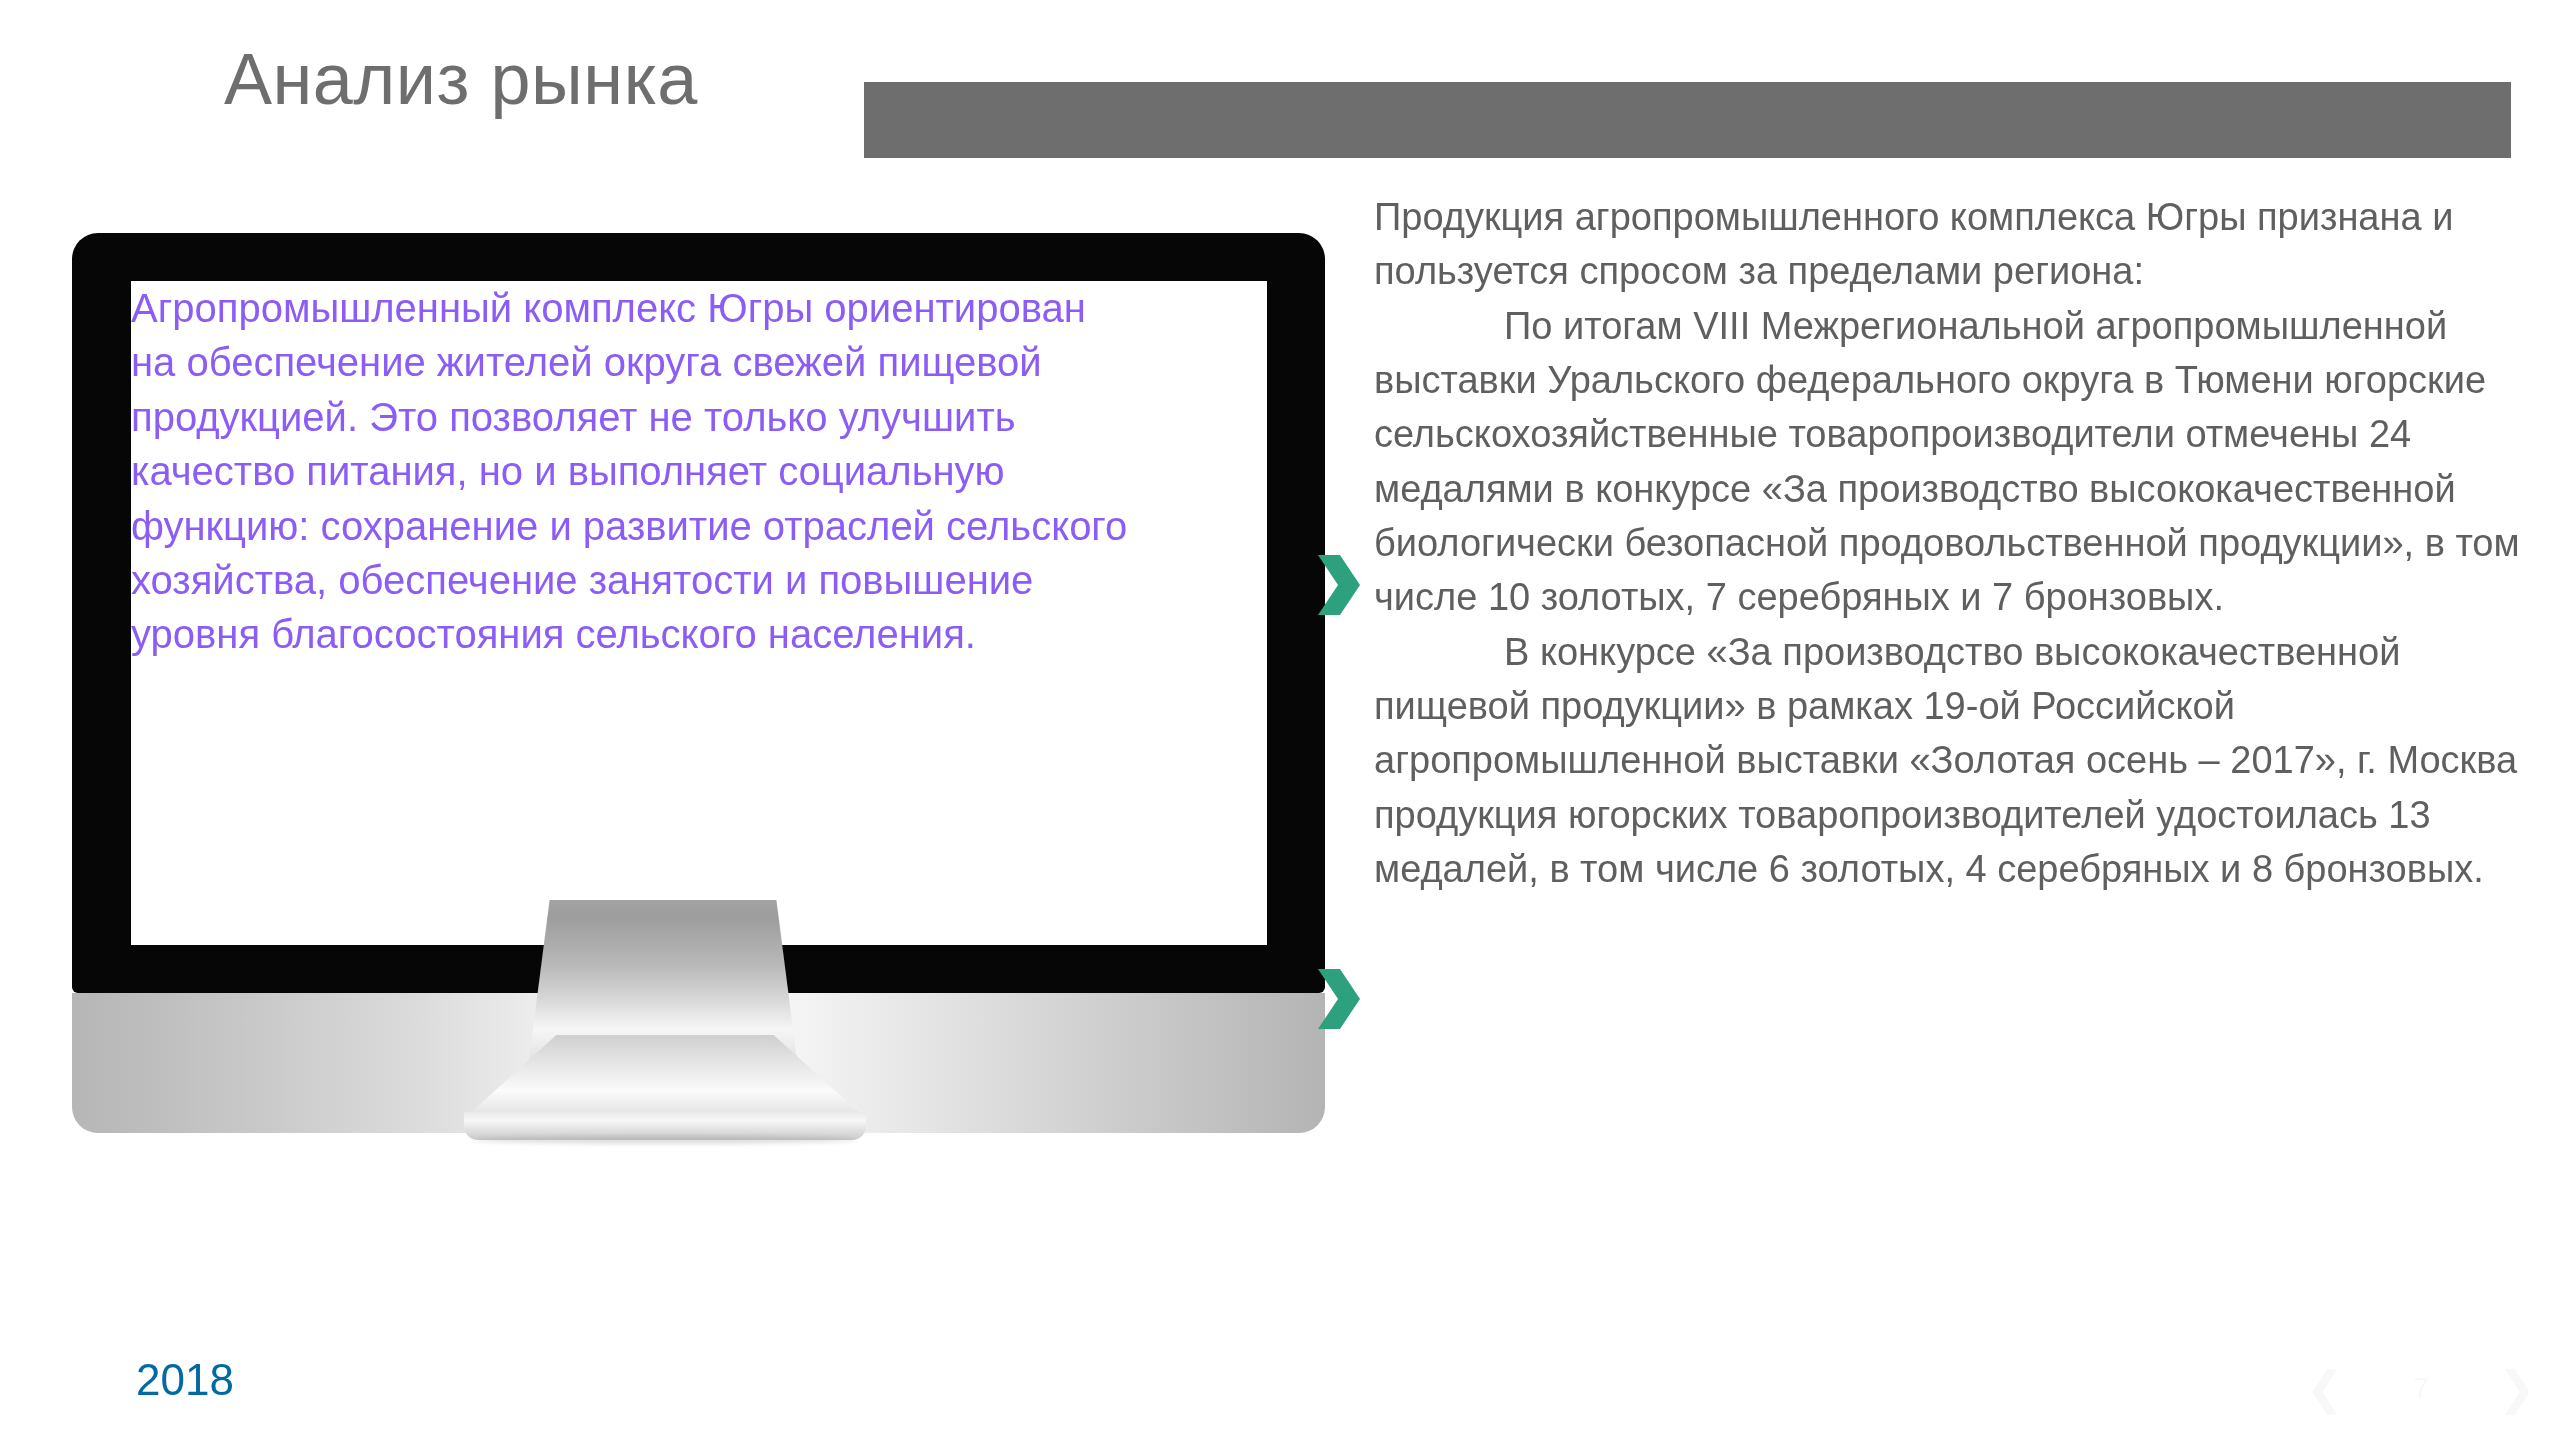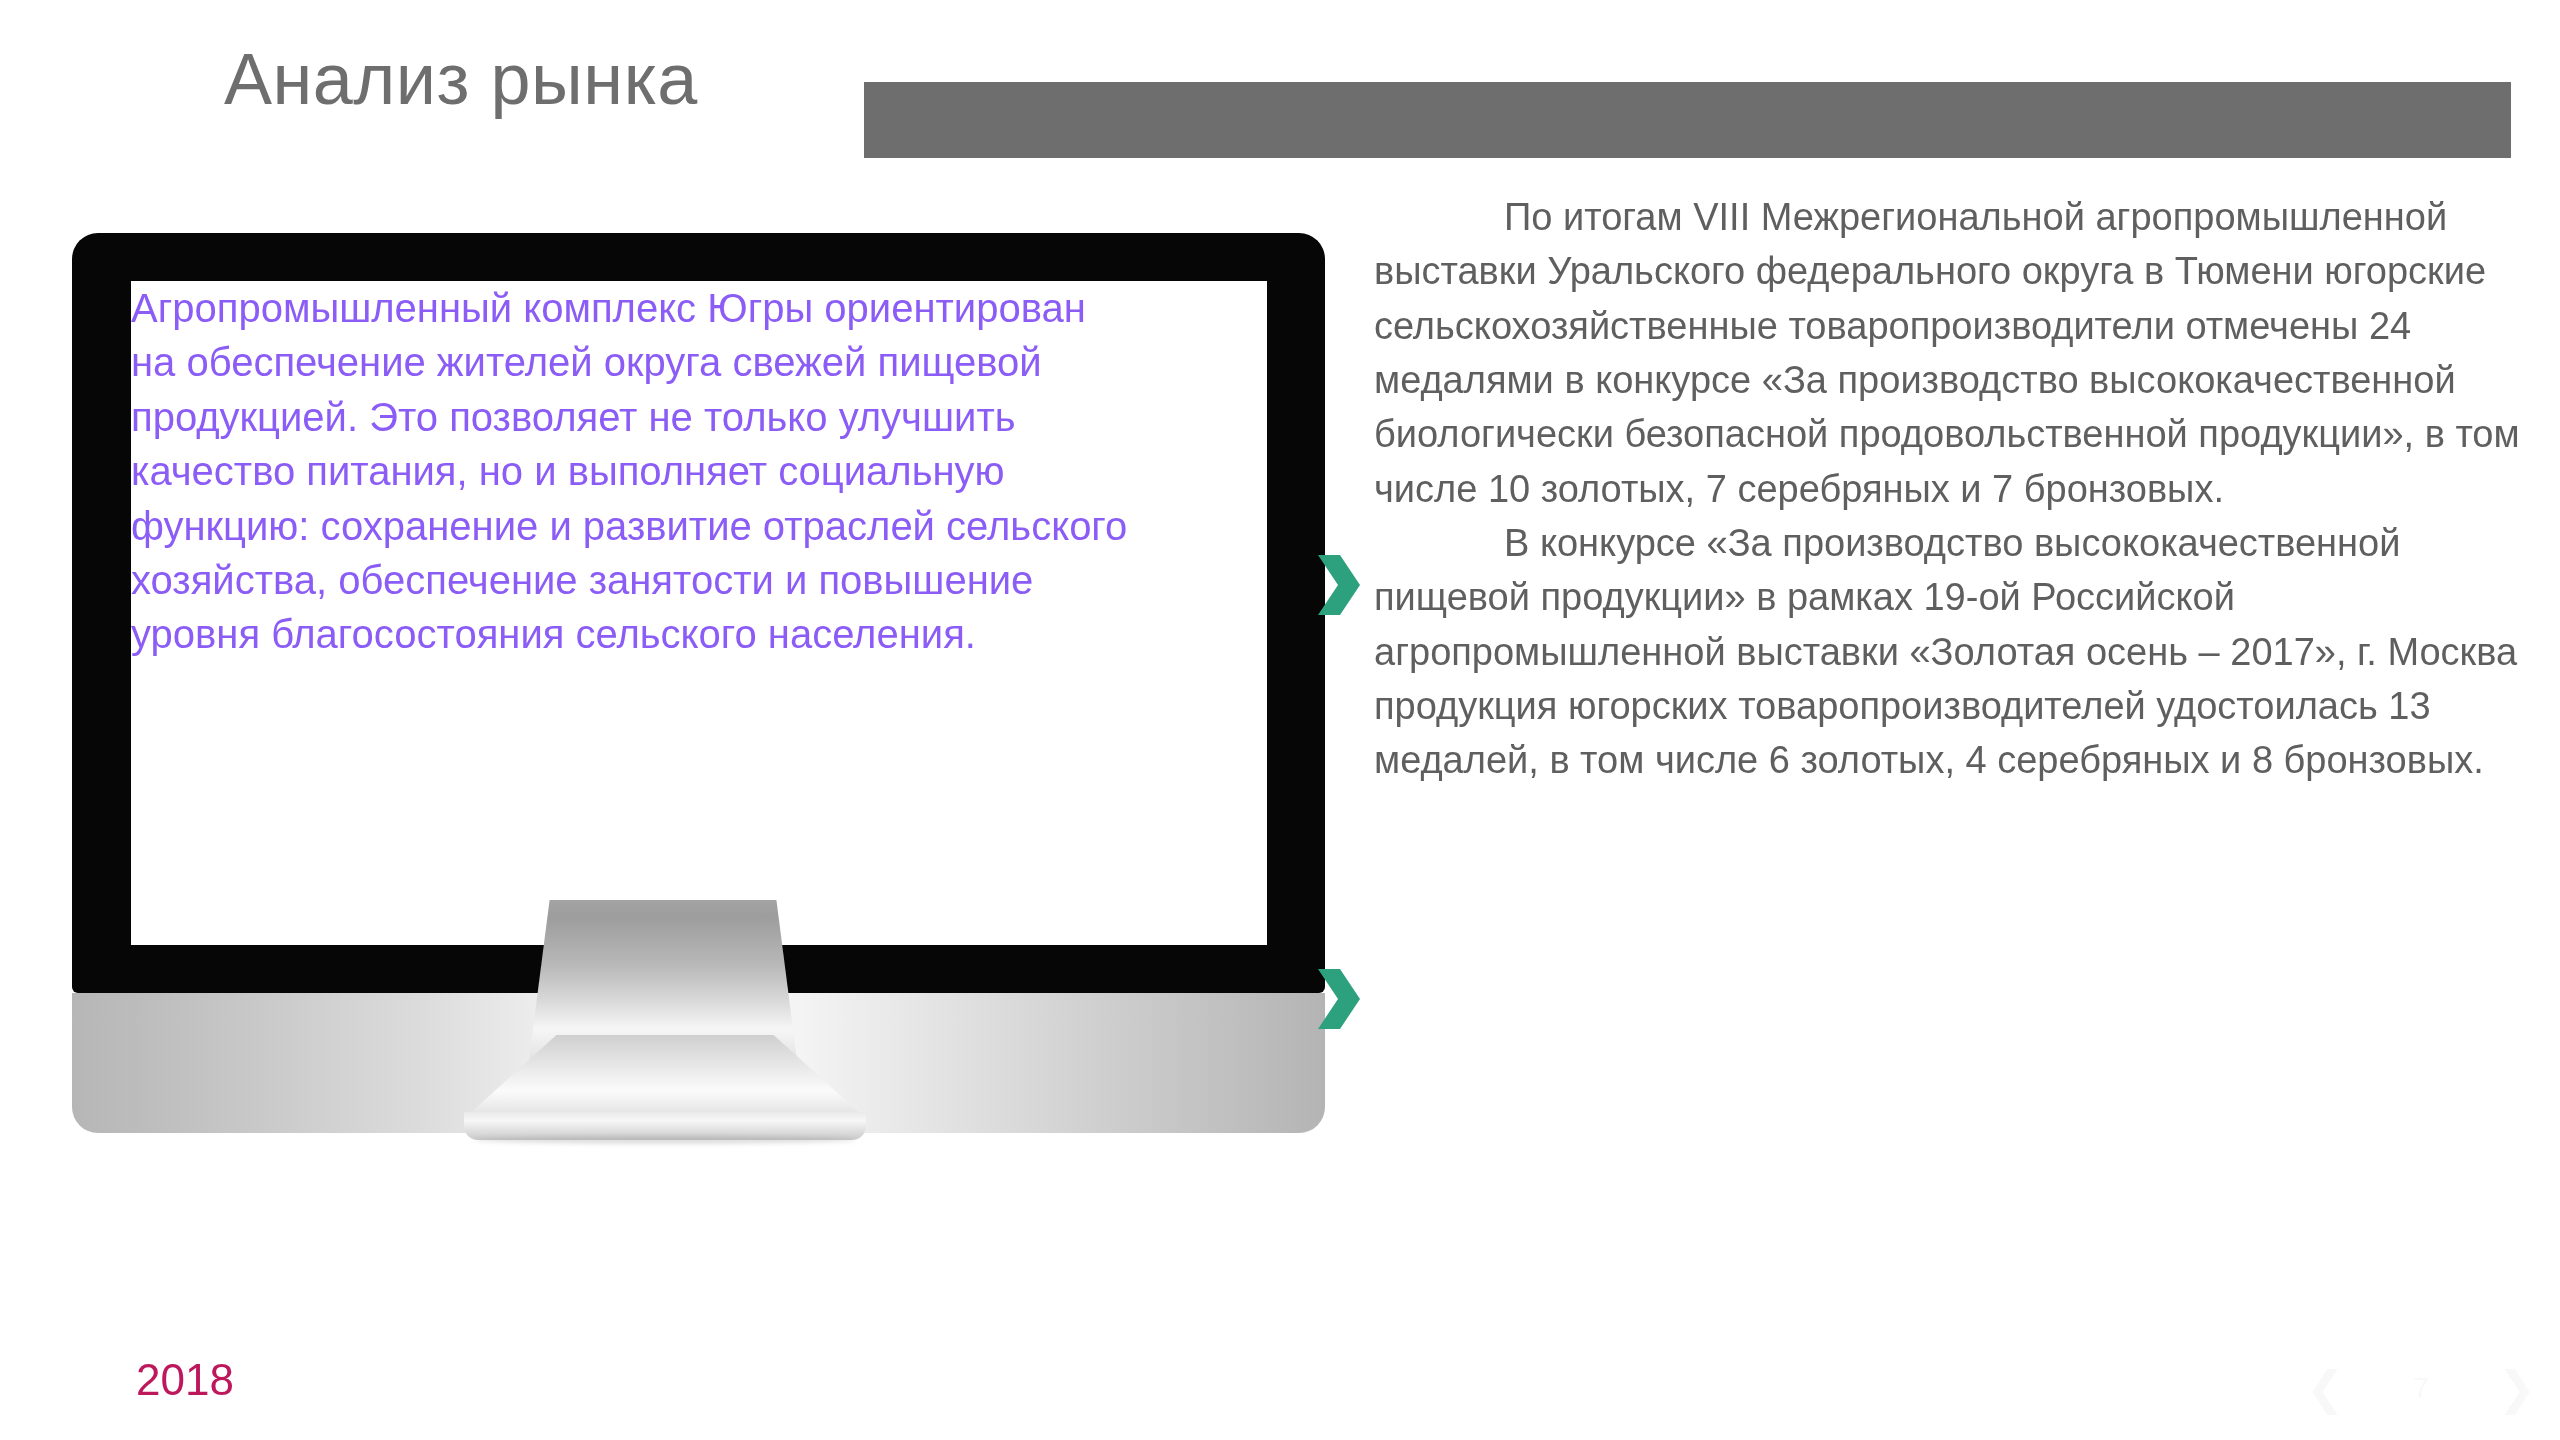--- a/index.html
+++ b/index.html
@@ -123,21 +123,21 @@
     position:absolute;
     width:46px; height:64px;
   }
   .arrow svg { display:block; width:100%; height:100%; }
   .arrow-1 { left:1280px; top:553px; }
   .arrow-2 { left:1280px; top:967px; }
 
   
   .footer-year {
     position:absolute; left:100px; top:1355px;
-    font-size:44px; color:#be185d; font-weight:400;
+    font-size:44px; color:#0369a1; font-weight:400;
   }
   .footer-caption {
     position:absolute; left:452px; top:1366px;
     font-size:32px; color:#6f6f6f;
     letter-spacing:0.3px; white-space:nowrap;
   }
   .pager {
     position:absolute; left:2270px; top:1358px;
     width:230px; height:60px;
     display:flex; align-items:center; justify-content:space-between;
@@ -159,20 +159,21 @@
     <div class="monitor-screen"></div>
     <div class="screen-text">Агропромышленный комплекс Югры ориентирован на обеспечение жителей округа свежей пищевой продукцией. Это позволяет не только улучшить качество питания, но и выполняет социальную функцию: сохранение и развитие отраслей сельского хозяйства, обеспечение занятости и повышение уровня благосостояния сельского населения.</div>
     <div class="monitor-chin"></div>
   </div>
   <div class="stand-neck"></div>
   <div class="stand-neck-flare"></div>
   <div class="stand-base"></div>
   <div class="stand-shadow"></div>
 
   <div class="right-col">
+    <p class="para">Продукция агропромышленного комплекса Югры признана и пользуется спросом за пределами региона:</p>
     <p class="para indent">По итогам VIII Межрегиональной агропромышленной выставки Уральского федерального округа в Тюмени югорские сельскохозяйственные товаропроизводители отмечены 24 медалями в конкурсе «За производство высококачественной биологически безопасной продовольственной продукции», в том числе 10 золотых, 7 серебряных и 7 бронзовых.</p>
     <p class="para indent">В конкурсе «За производство высококачественной пищевой продукции» в рамках 19-ой Российской агропромышленной выставки «Золотая осень – 2017», г. Москва продукция югорских товаропроизводителей удостоилась 13 медалей, в том числе 6 золотых, 4 серебряных и 8 бронзовых.</p>
   </div>
 
   <div class="arrow arrow-1">
     <svg viewBox="0 0 46 64" xmlns="http://www.w3.org/2000/svg" aria-hidden="true">
       <path d="M2 2 L24 2 L44 32 L24 62 L2 62 L22 32 Z" fill="#2da17d"></path>
     </svg>
   </div>
   <div class="arrow arrow-2">

